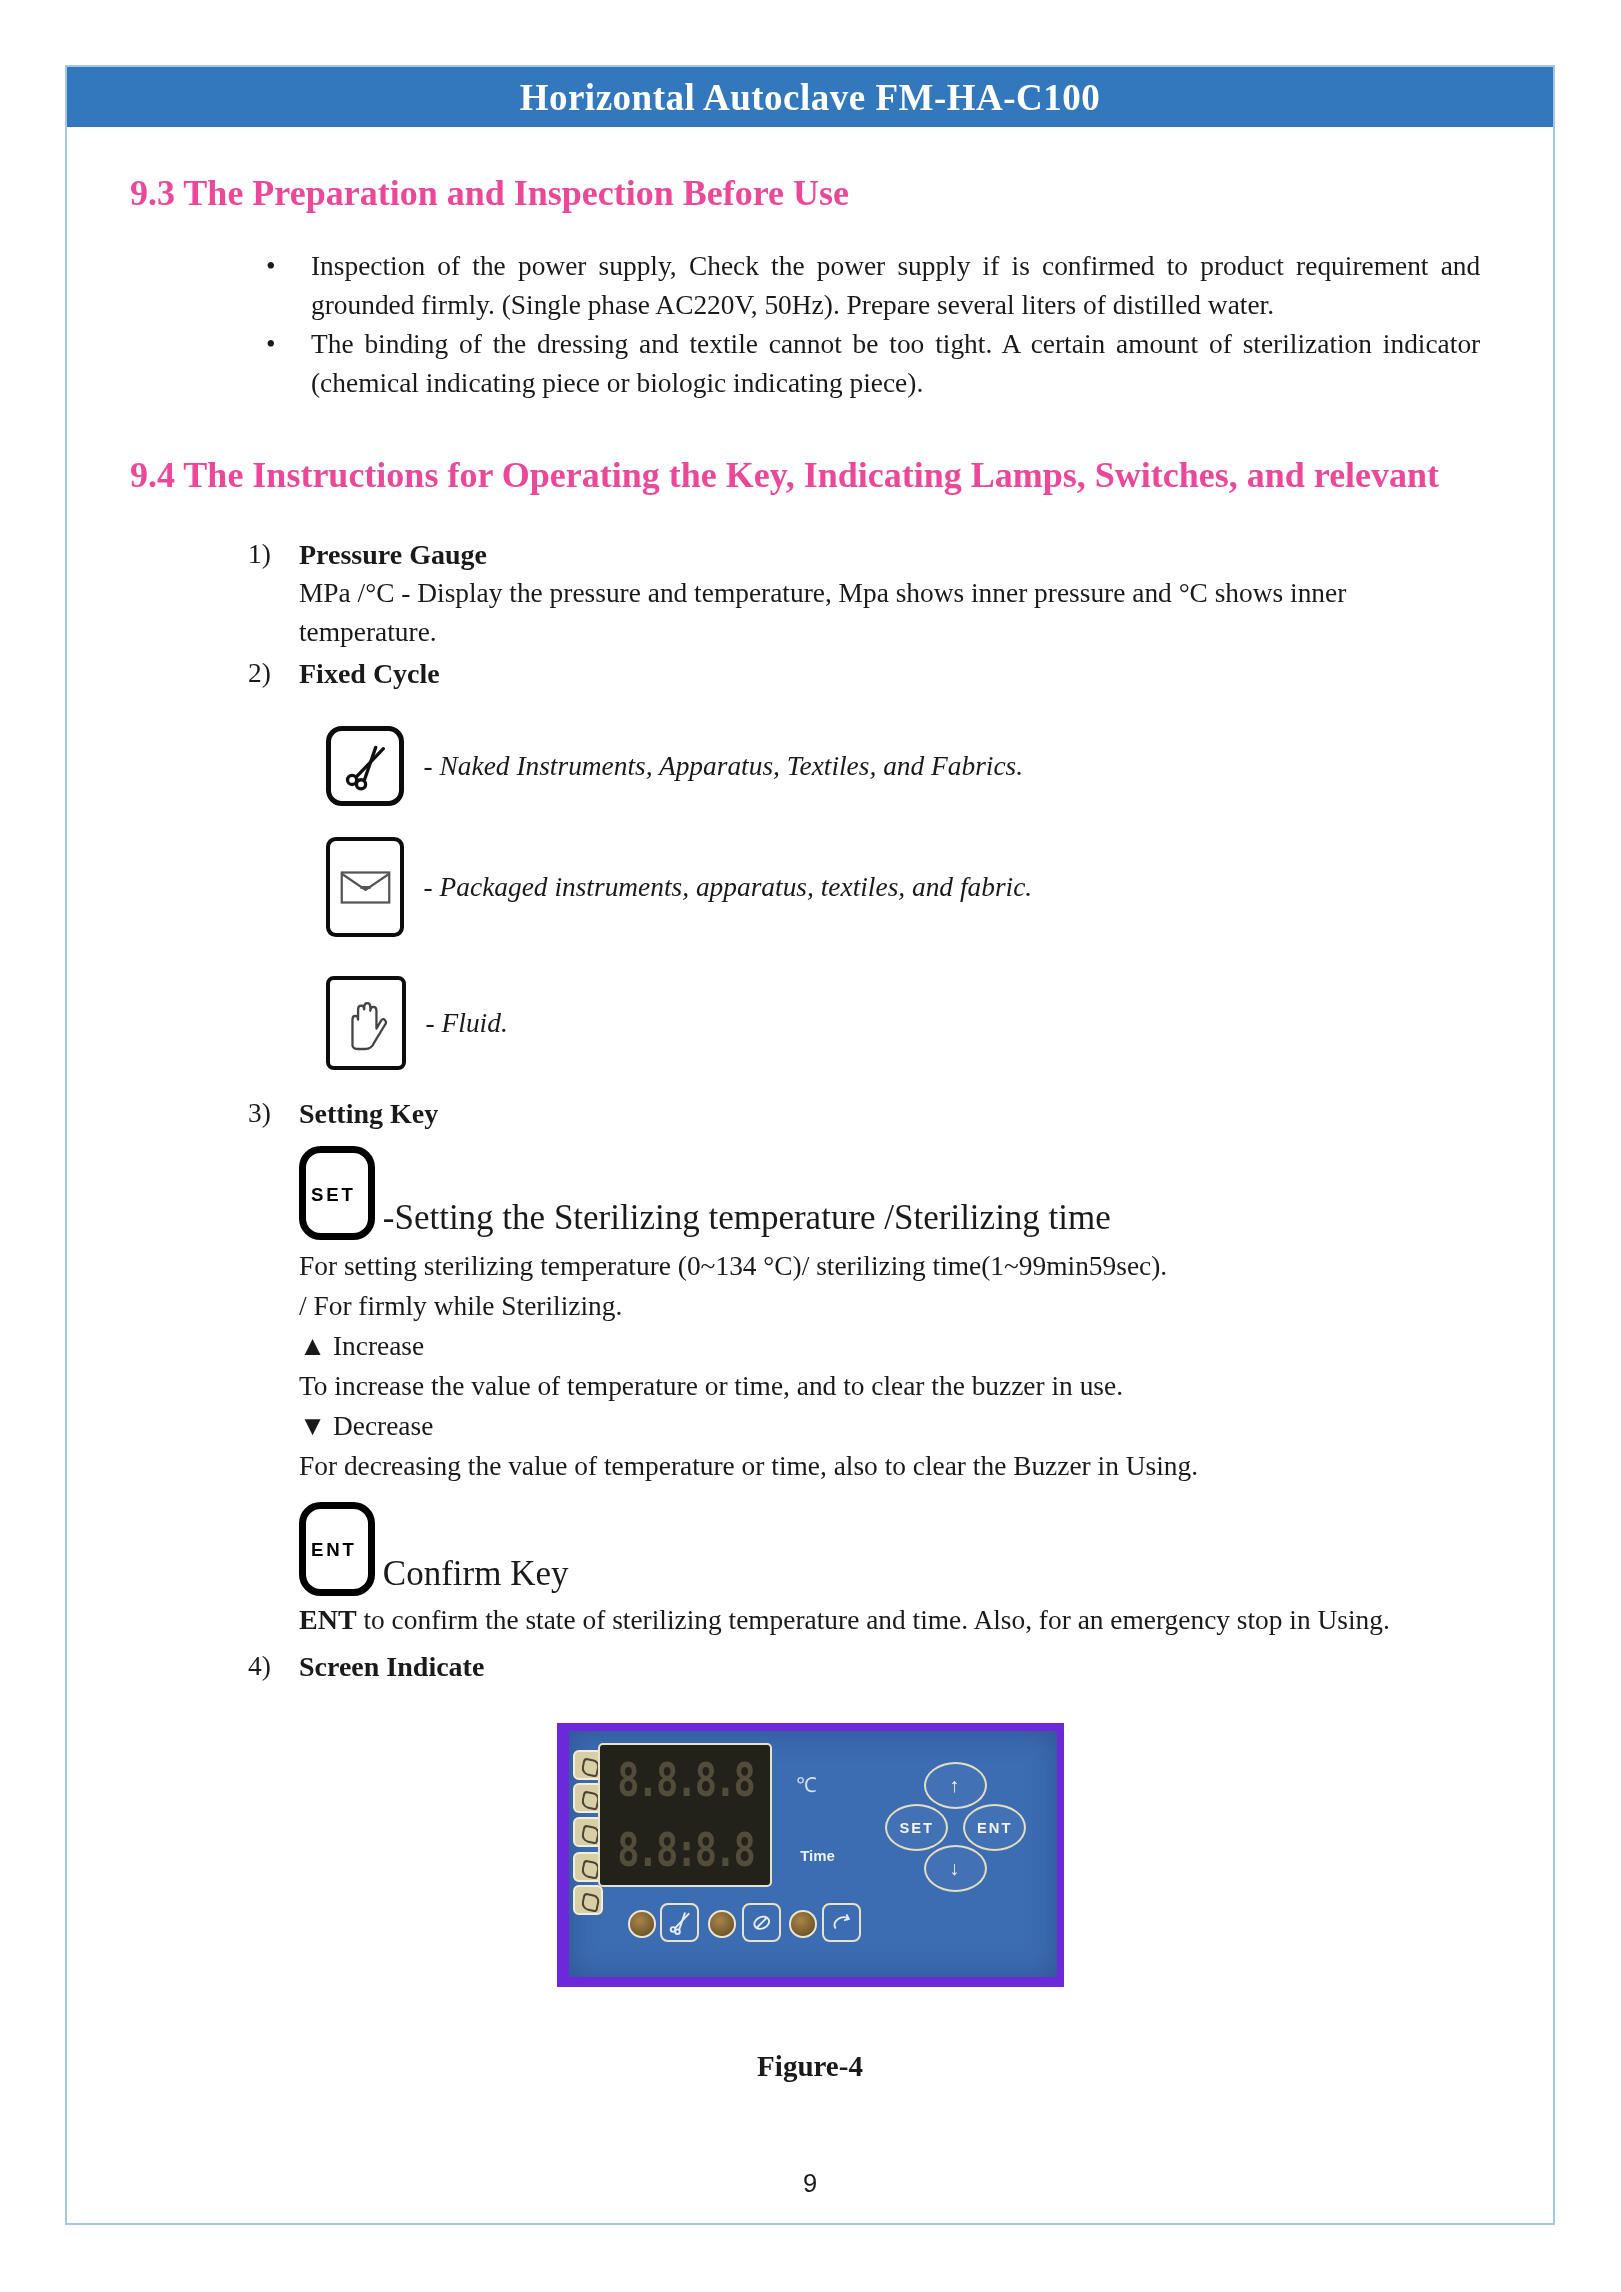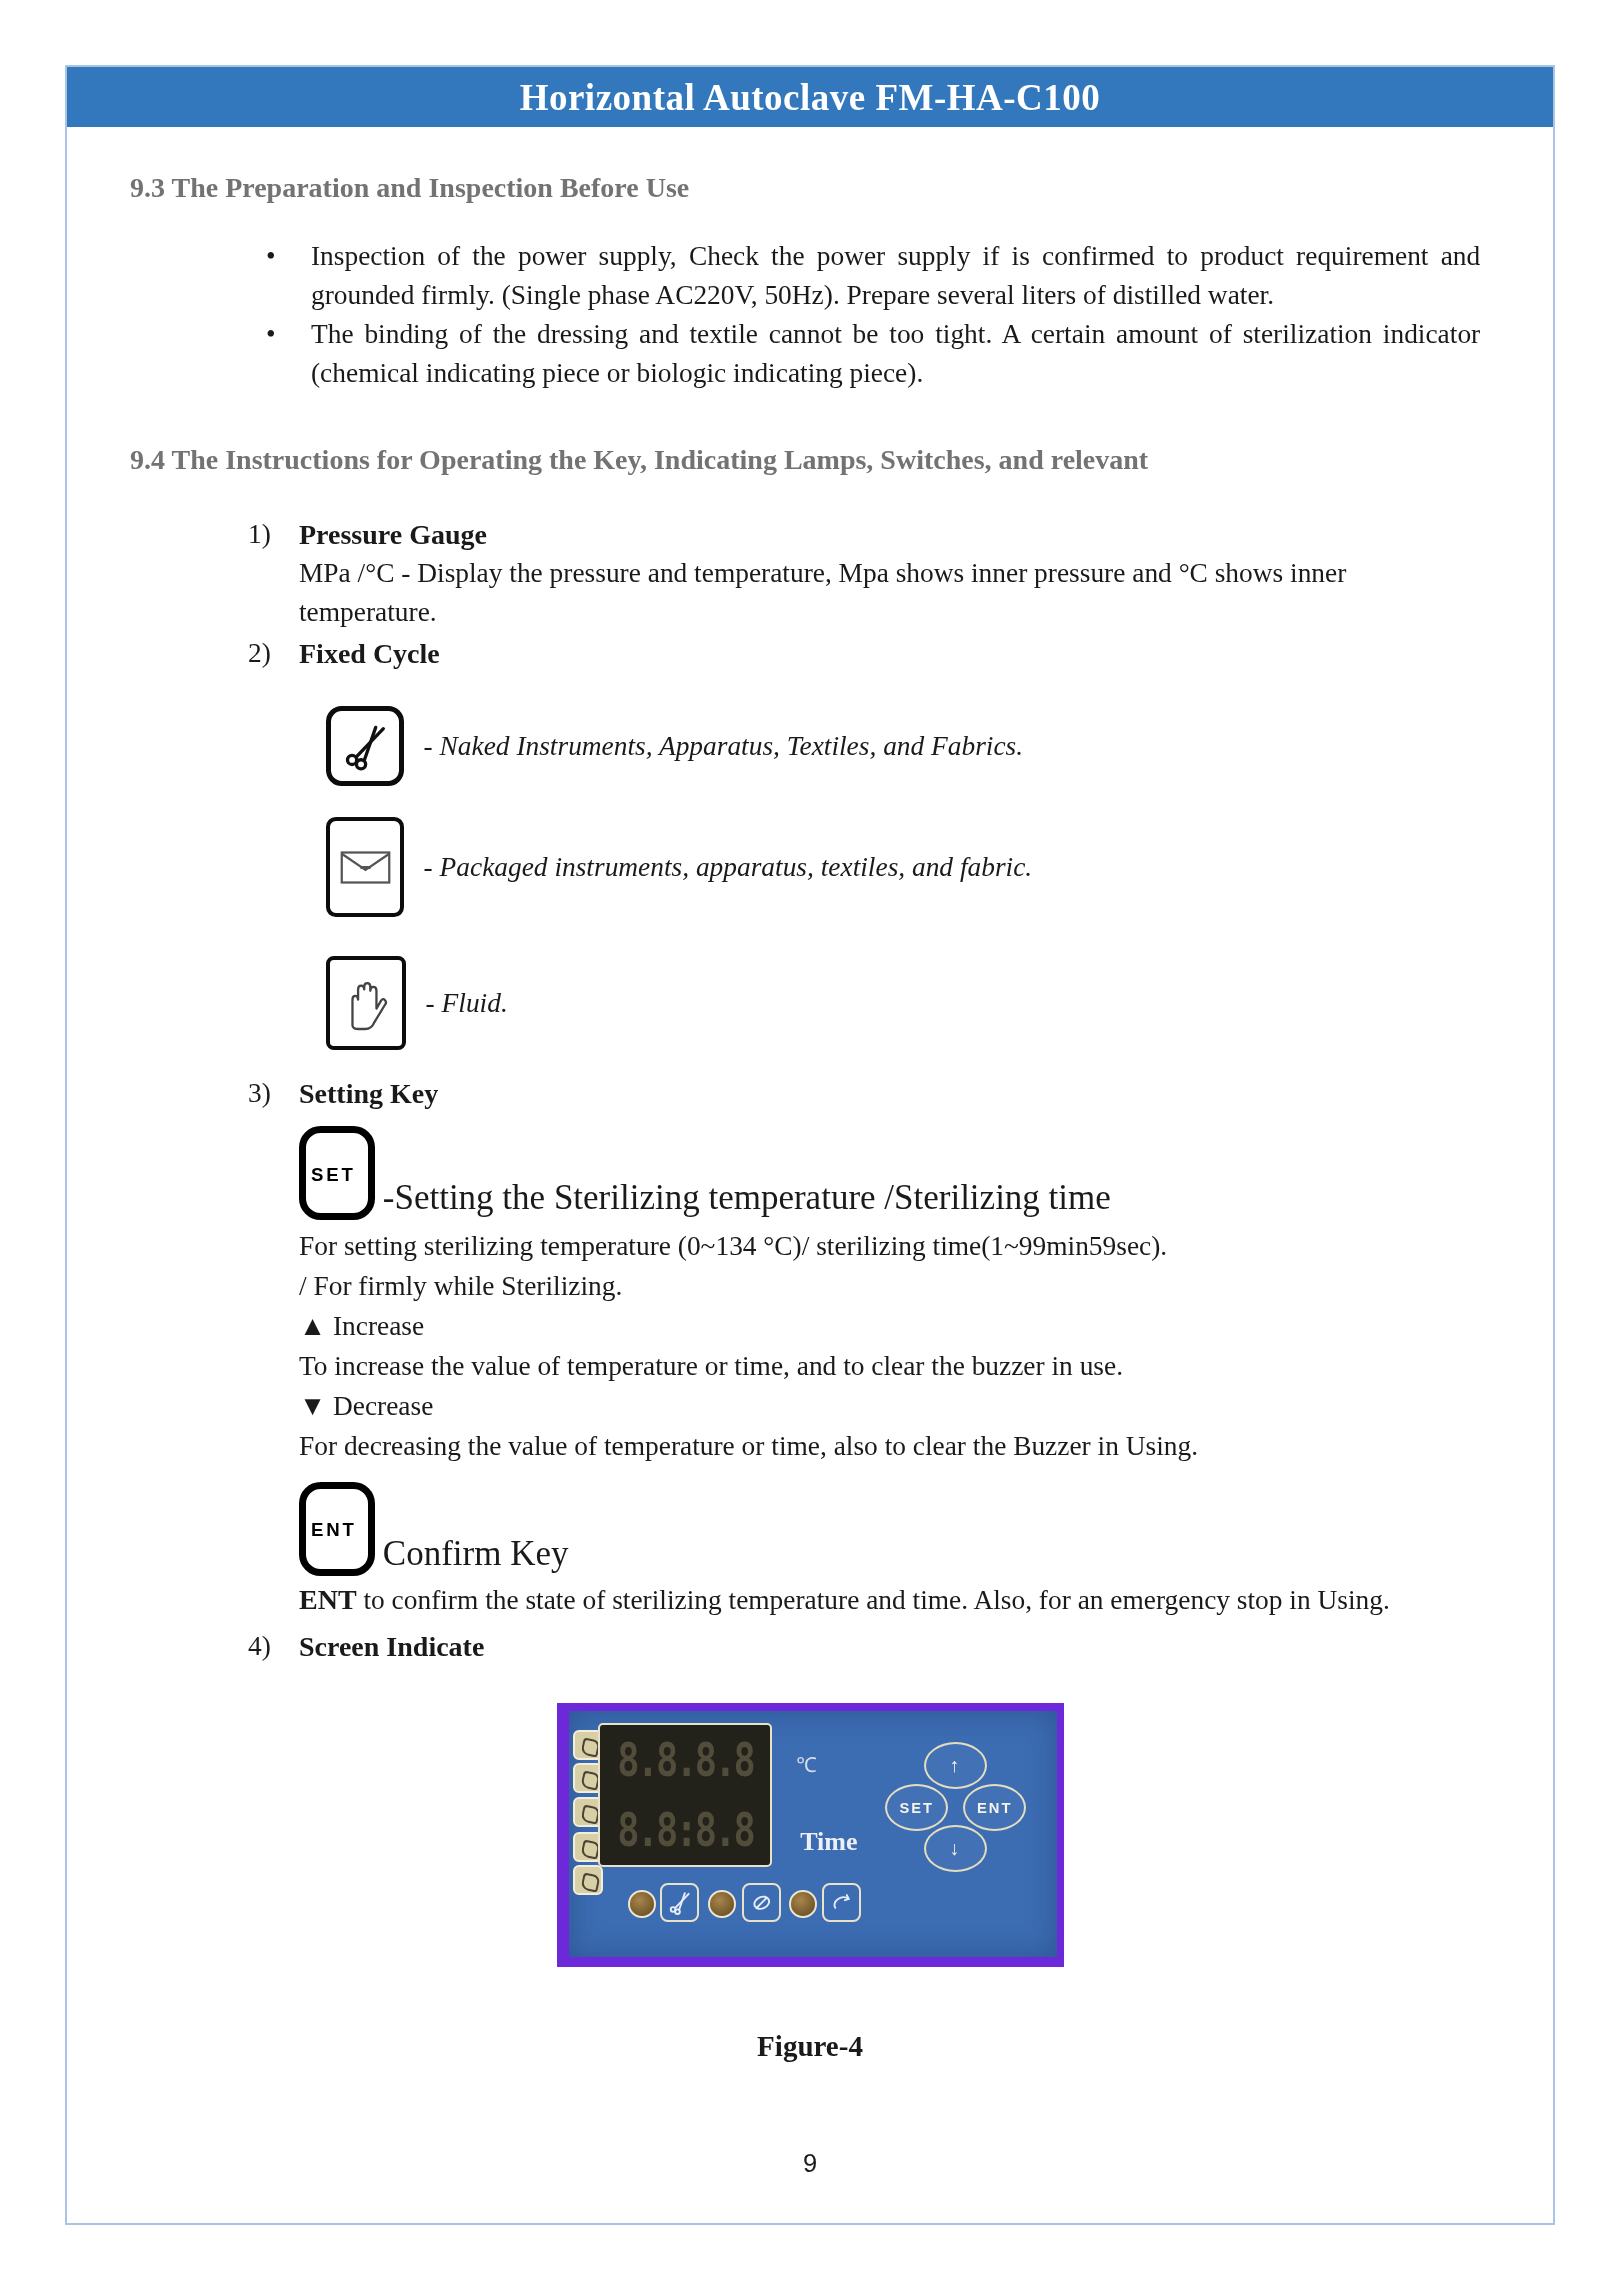--- a/index.html
+++ b/index.html
@@ -13,21 +13,21 @@
   }
   
   .doc-header{
     height:60px;background:#3378bd;display:flex;align-items:center;justify-content:center;
   }
   .doc-header .title{
     color:#ffffff;font-weight:bold;font-size:37px;letter-spacing:0.5px;
   }
   .content{padding:0 63px;}
   .sec-heading{
-    color:#737373;font-weight:bold;font-size:28px;margin:0;
+    color:#ec4899;font-weight:bold;font-size:36px;margin:0;
   }
   .h93{margin-top:45px;}
   .h94{margin-top:51px;}
   
   ul.bullets{list-style:none;margin:33px 9.8px 0 0;padding:0 0 0 181px;}
   ul.bullets li{
     position:relative;font-size:27.4px;line-height:39px;text-align:justify;margin:0;
   }
   ul.bullets li::before{
     content:"•";position:absolute;left:-45px;top:0;font-size:27.4px;
@@ -96,22 +96,22 @@
     display:flex;flex-direction:column;justify-content:space-around;align-items:center;
   }
   .lcd .digits{
     font-family:"DejaVu Sans Mono",monospace;font-size:37px;font-weight:bold;color:#524c3b;
     letter-spacing:-2.9px;transform:scaleY(1.25);line-height:1;
   }
   .lbl-temp{
     position:absolute;left:227px;top:39px;color:#d7dcec;font-size:20.6px;font-family:"Liberation Sans",sans-serif;
   }
   .lbl-time{
-    position:absolute;left:231px;top:116px;color:#eef0f8;font-size:26px;font-weight:bold;
-    font-family:Liberation Serif, serif;
+    position:absolute;left:231px;top:116px;color:#eef0f8;font-size:15px;font-weight:bold;
+    font-family:Liberation Sans, sans-serif;
   }
   .oval{
     position:absolute;width:63px;height:47px;border:2.9px solid #e5ddc0;border-radius:50%;
     display:flex;align-items:center;justify-content:center;color:#f7f4ea;
     font-family:"Liberation Sans",sans-serif;font-weight:bold;font-size:14.7px;letter-spacing:2px;
     box-sizing:border-box;background:rgba(255,255,255,0.04);
   }
   .ov-up{left:355px;top:31px;font-size:19.6px;}
   .ov-set{left:316px;top:73px;}
   .ov-ent{left:394px;top:73px;}

